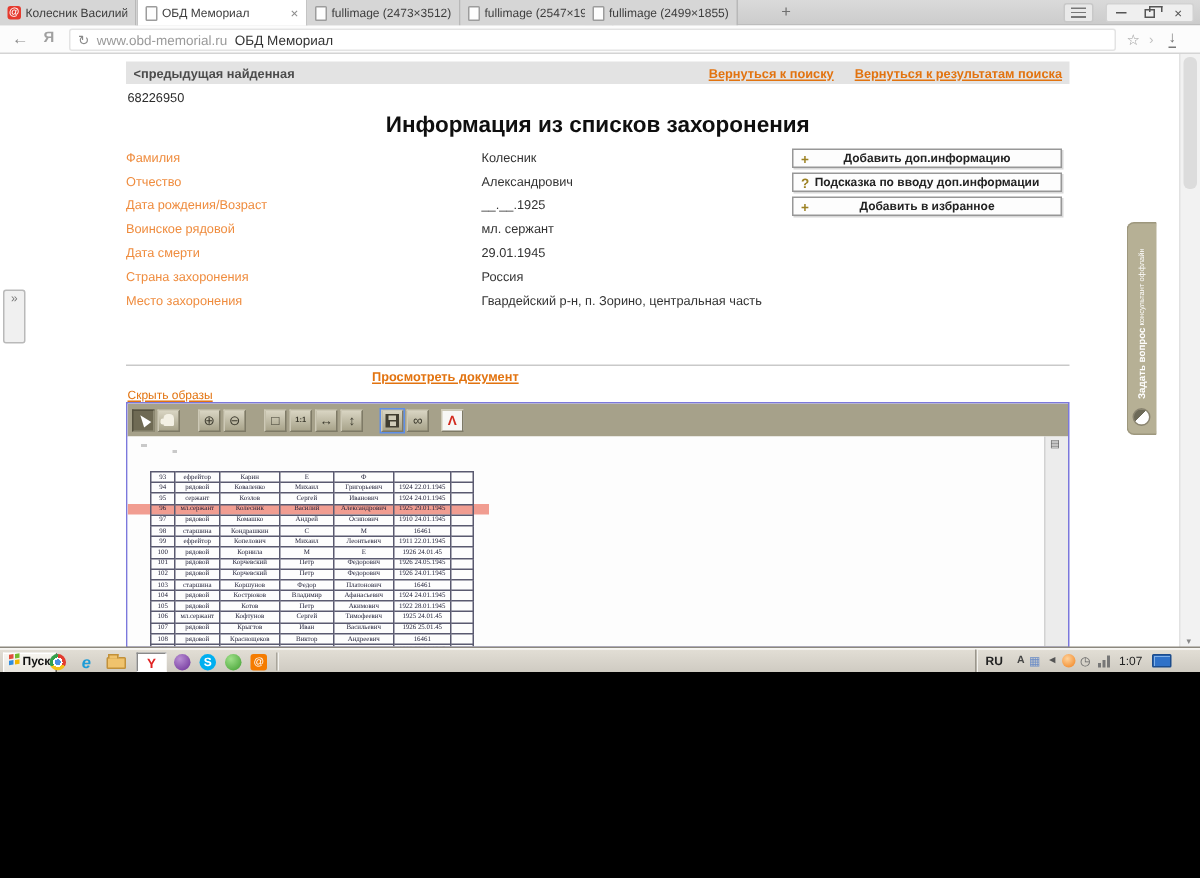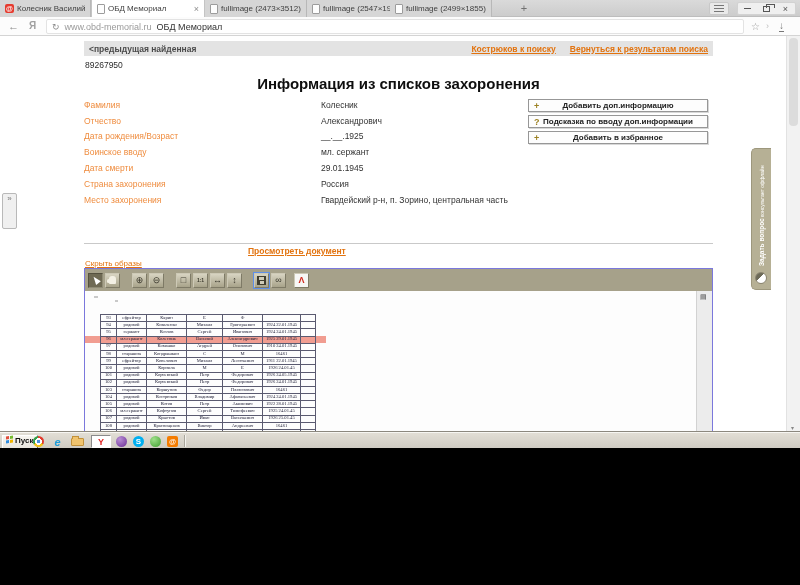--- a/index.html
+++ b/index.html
@@ -190,25 +190,25 @@
     </div>
     <span class="star">☆</span>
     <span class="chev">›</span>
     <span class="dl">↓</span>
   </div>
 
   <div class="content">
     <div class="navstrip">
       <span class="prev-link">&lt;предыдущая найденная</span>
       <span class="nav-right">
-        <span class="olink">Кострюков к поиску</span>
+        <span class="olink">Вернуться к поиску</span>
         <span class="olink">Вернуться к результатам поиска</span>
       </span>
     </div>
-    <div class="recid">89267950</div>
+    <div class="recid">68226950</div>
     <div class="ptitle">Информация из списков захоронения</div>
 
     <div class="fields">
 
         <div class="frow">
           <span class="lbl">Фамилия</span>
           <span class="val">Колесник</span>
         </div>
 
 
@@ -216,21 +216,21 @@
           <span class="lbl">Отчество</span>
           <span class="val">Александрович</span>
         </div>
 
         <div class="frow">
           <span class="lbl">Дата рождения/Возраст</span>
           <span class="val">__.__.1925</span>
         </div>
 
         <div class="frow">
-          <span class="lbl">Воинское вводу</span>
+          <span class="lbl">Воинское рядовой</span>
           <span class="val">мл. сержант</span>
         </div>
 
         <div class="frow">
           <span class="lbl">Дата смерти</span>
           <span class="val">29.01.1945</span>
         </div>
 
         <div class="frow">
           <span class="lbl">Страна захоронения</span>
@@ -524,15 +524,26 @@
   </div>
   <span class="ql i-chrome"></span>
   <span class="ql i-ie">e</span>
   <span class="ql i-folder"></span>
   <span class="ybtn">Y</span>
   <span class="ql i-opera"></span>
   <span class="ql i-skype">S</span>
   <span class="ql i-green"></span>
   <span class="ql i-orange">@</span>
   <span class="qlsep"></span>
+  <div class="tray">
+    <span class="lang">RU</span>
+    <span class="ti ti-a">A</span>
+    <span class="ti ti-grid">▦</span>
+    <span class="ti ti-spk">◄</span>
+    <span class="ti ti-agent"></span>
+    <span class="ti ti-clock">◷</span>
+    <span class="bars"></span>
+    <span class="time">1:07</span>
+    <span class="ti ti-mon"></span>
+  </div>
 </div>
 
 <div class="blackpad"></div>
 
 </body></html>

